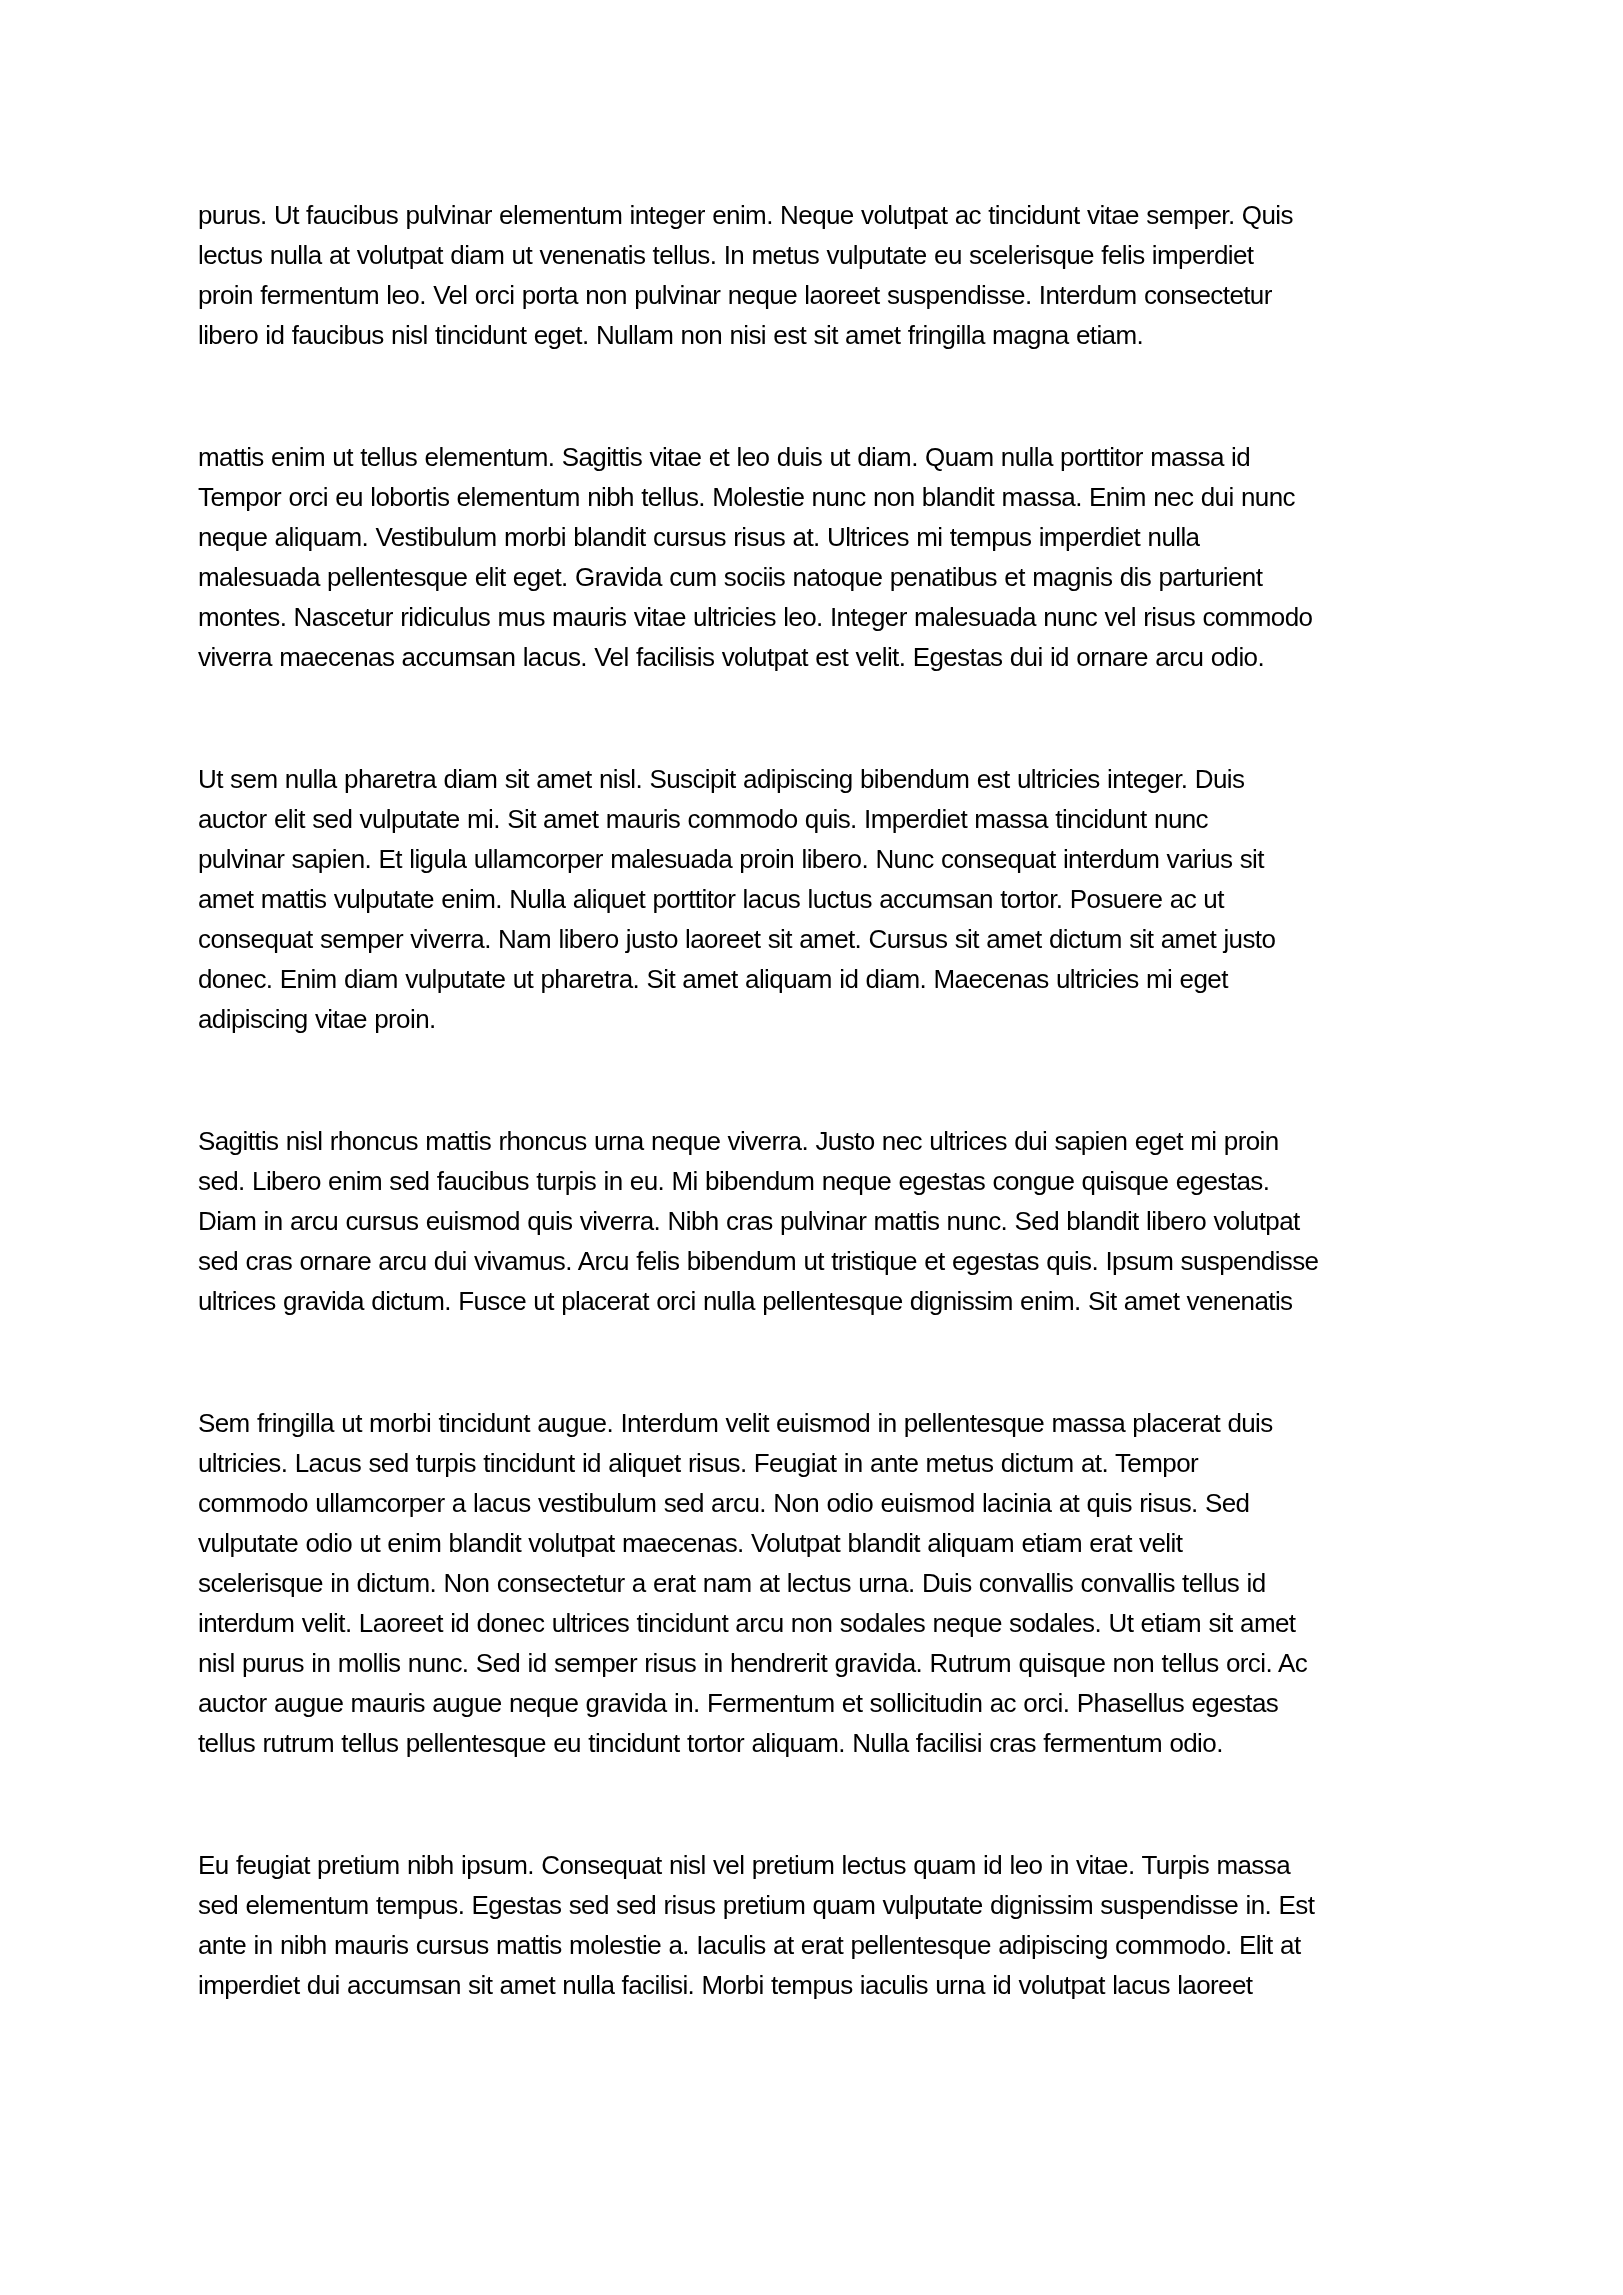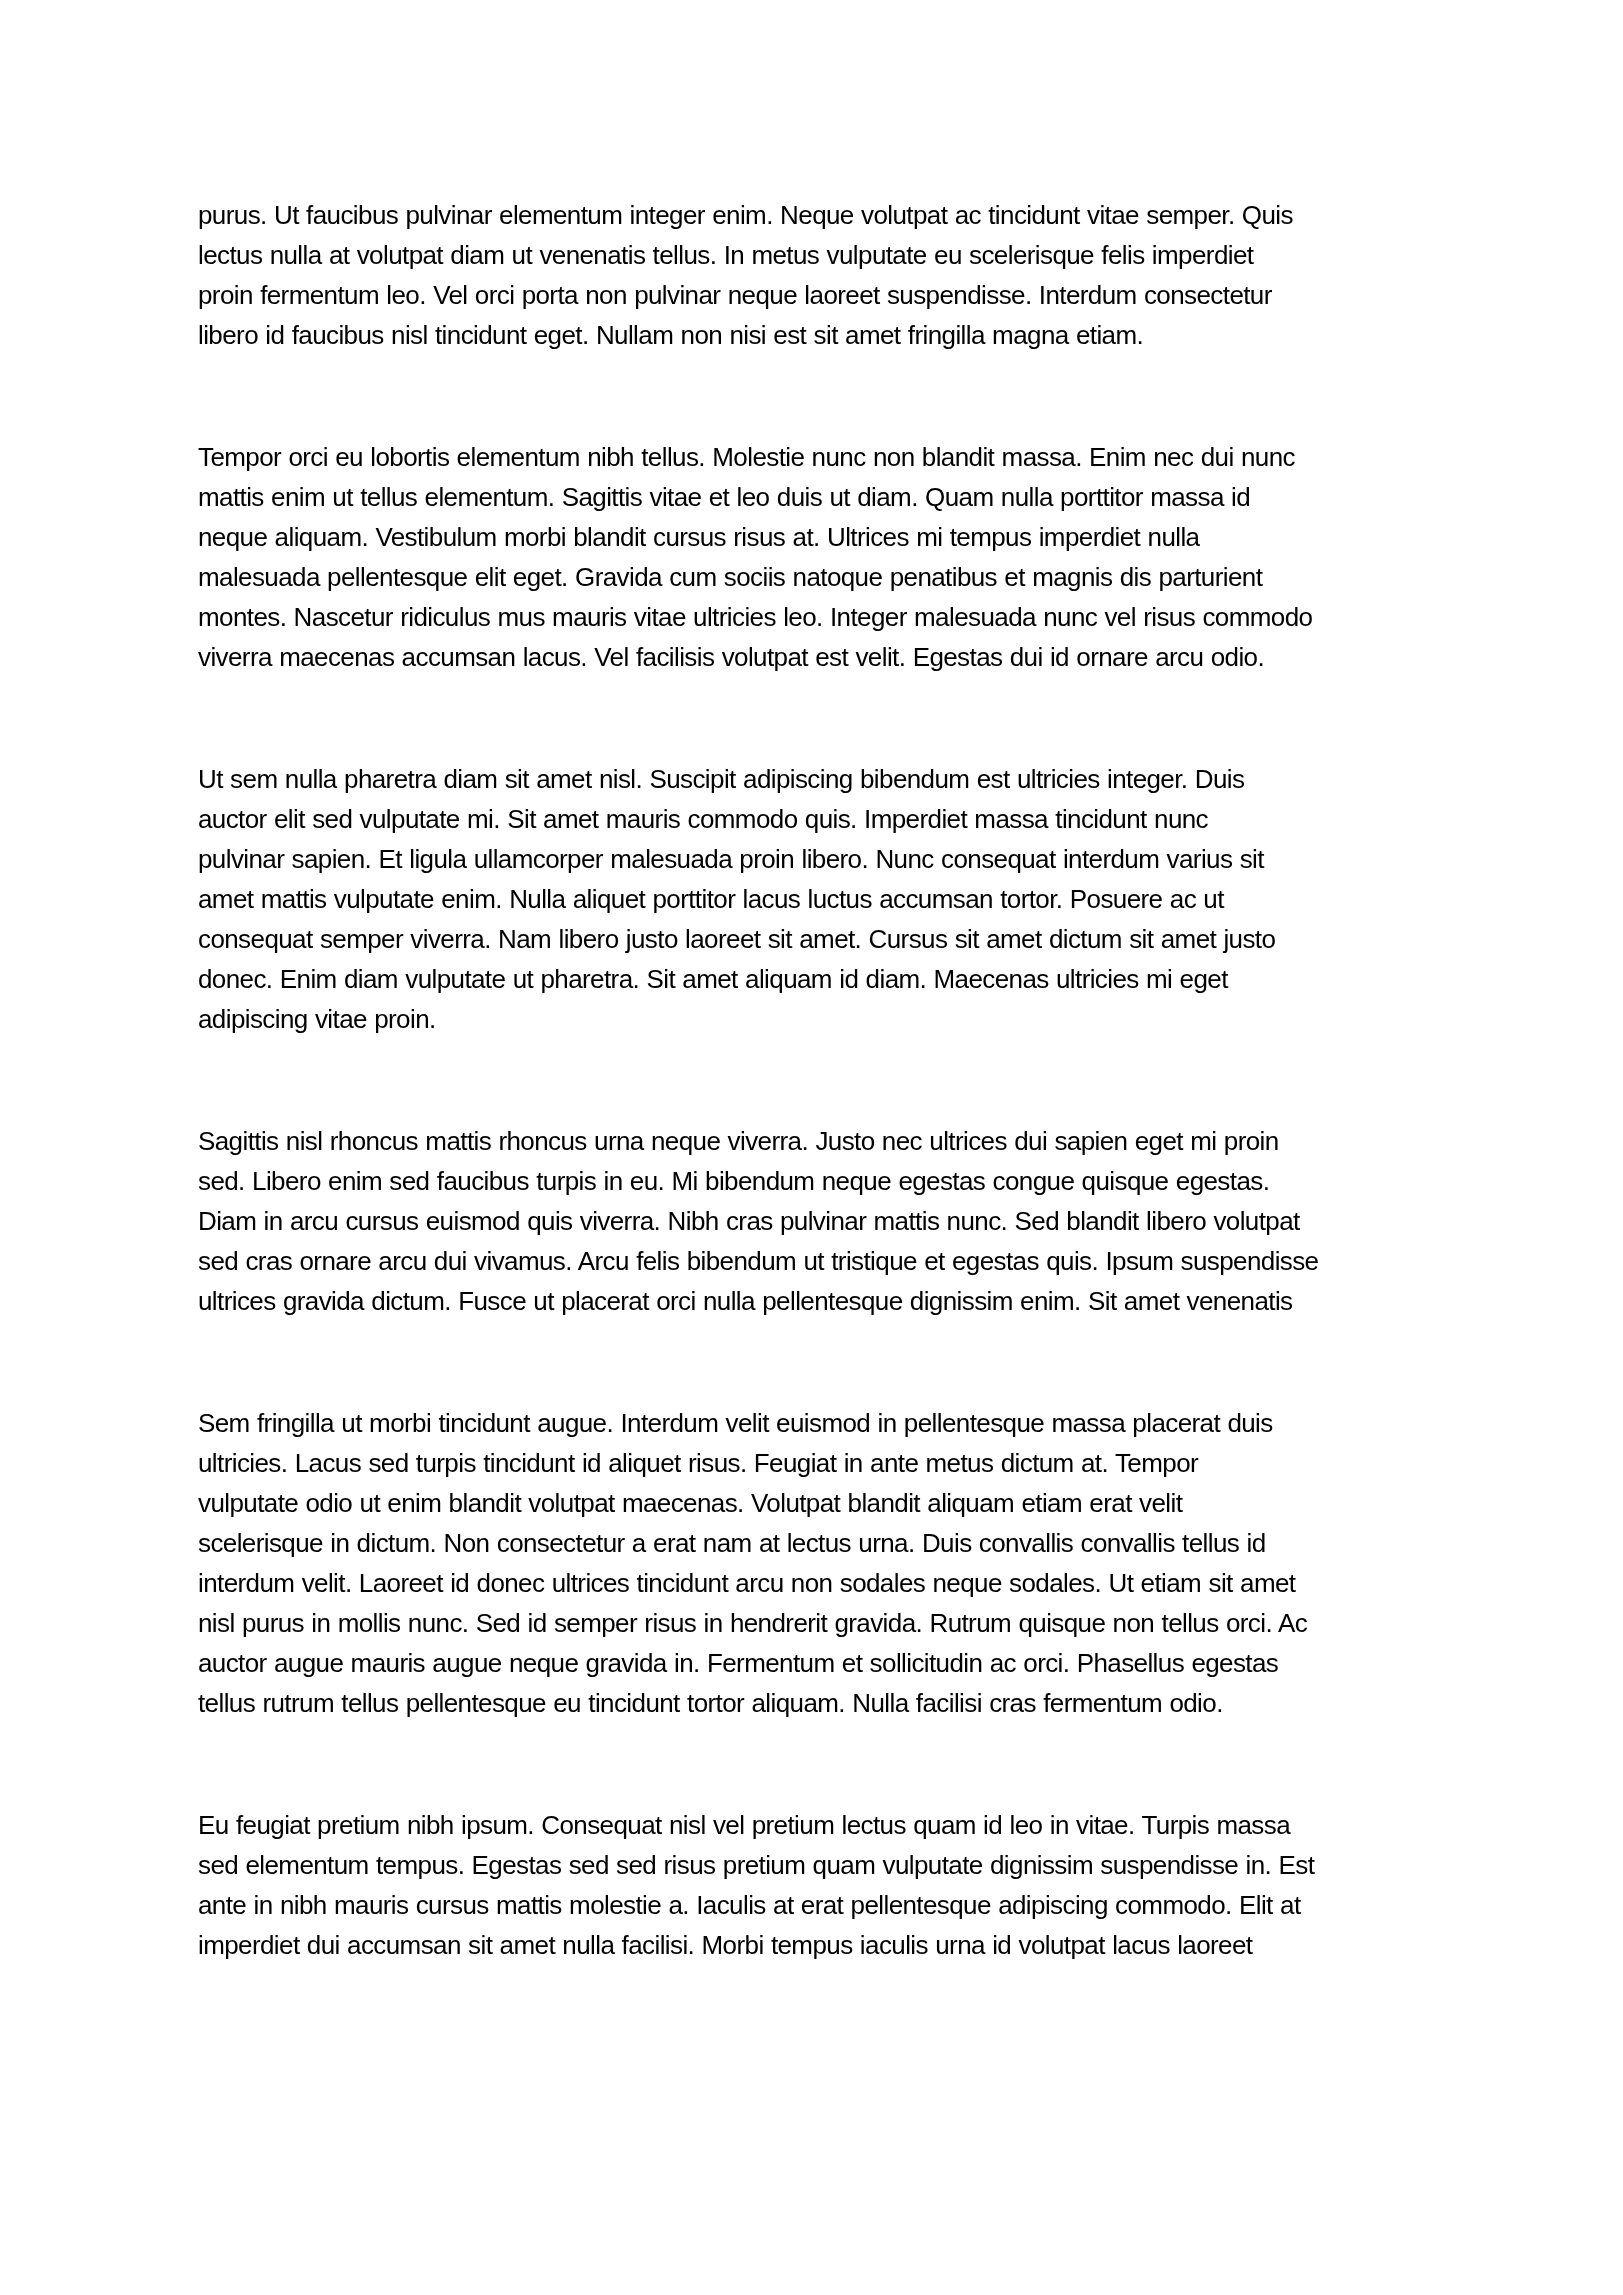--- a/index.html
+++ b/index.html
@@ -51,22 +51,22 @@
   <div class="text-block">
 
     <p class="para">
       <span class="line">purus. Ut faucibus pulvinar elementum integer enim. Neque volutpat ac tincidunt vitae semper. Quis</span>
       <span class="line">lectus nulla at volutpat diam ut venenatis tellus. In metus vulputate eu scelerisque felis imperdiet</span>
       <span class="line">proin fermentum leo. Vel orci porta non pulvinar neque laoreet suspendisse. Interdum consectetur</span>
       <span class="line">libero id faucibus nisl tincidunt eget. Nullam non nisi est sit amet fringilla magna etiam.</span>
     </p>
 
     <p class="para">
+      <span class="line">mattis enim ut tellus elementum. Sagittis vitae et leo duis ut diam. Quam nulla porttitor massa id</span>
       <span class="line">Tempor orci eu lobortis elementum nibh tellus. Molestie nunc non blandit massa. Enim nec dui nunc</span>
-      <span class="line">mattis enim ut tellus elementum. Sagittis vitae et leo duis ut diam. Quam nulla porttitor massa id</span>
       <span class="line">neque aliquam. Vestibulum morbi blandit cursus risus at. Ultrices mi tempus imperdiet nulla</span>
       <span class="line">malesuada pellentesque elit eget. Gravida cum sociis natoque penatibus et magnis dis parturient</span>
       <span class="line">montes. Nascetur ridiculus mus mauris vitae ultricies leo. Integer malesuada nunc vel risus commodo</span>
       <span class="line">viverra maecenas accumsan lacus. Vel facilisis volutpat est velit. Egestas dui id ornare arcu odio.</span>
     </p>
 
     <p class="para">
       <span class="line">Ut sem nulla pharetra diam sit amet nisl. Suscipit adipiscing bibendum est ultricies integer. Duis</span>
       <span class="line">auctor elit sed vulputate mi. Sit amet mauris commodo quis. Imperdiet massa tincidunt nunc</span>
       <span class="line">pulvinar sapien. Et ligula ullamcorper malesuada proin libero. Nunc consequat interdum varius sit</span>
@@ -80,20 +80,21 @@
       <span class="line">Sagittis nisl rhoncus mattis rhoncus urna neque viverra. Justo nec ultrices dui sapien eget mi proin</span>
       <span class="line">sed. Libero enim sed faucibus turpis in eu. Mi bibendum neque egestas congue quisque egestas.</span>
       <span class="line">Diam in arcu cursus euismod quis viverra. Nibh cras pulvinar mattis nunc. Sed blandit libero volutpat</span>
       <span class="line">sed cras ornare arcu dui vivamus. Arcu felis bibendum ut tristique et egestas quis. Ipsum suspendisse</span>
       <span class="line">ultrices gravida dictum. Fusce ut placerat orci nulla pellentesque dignissim enim. Sit amet venenatis</span>
     </p>
 
     <p class="para">
       <span class="line">Sem fringilla ut morbi tincidunt augue. Interdum velit euismod in pellentesque massa placerat duis</span>
       <span class="line">ultricies. Lacus sed turpis tincidunt id aliquet risus. Feugiat in ante metus dictum at. Tempor</span>
+      <span class="line">commodo ullamcorper a lacus vestibulum sed arcu. Non odio euismod lacinia at quis risus. Sed</span>
       <span class="line">vulputate odio ut enim blandit volutpat maecenas. Volutpat blandit aliquam etiam erat velit</span>
       <span class="line">scelerisque in dictum. Non consectetur a erat nam at lectus urna. Duis convallis convallis tellus id</span>
       <span class="line">interdum velit. Laoreet id donec ultrices tincidunt arcu non sodales neque sodales. Ut etiam sit amet</span>
       <span class="line">nisl purus in mollis nunc. Sed id semper risus in hendrerit gravida. Rutrum quisque non tellus orci. Ac</span>
       <span class="line">auctor augue mauris augue neque gravida in. Fermentum et sollicitudin ac orci. Phasellus egestas</span>
       <span class="line">tellus rutrum tellus pellentesque eu tincidunt tortor aliquam. Nulla facilisi cras fermentum odio.</span>
     </p>
 
     <p class="para">
       <span class="line">Eu feugiat pretium nibh ipsum. Consequat nisl vel pretium lectus quam id leo in vitae. Turpis massa</span>

